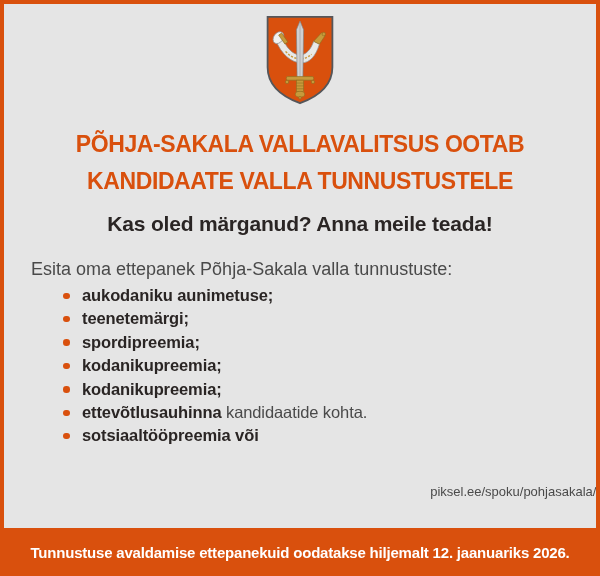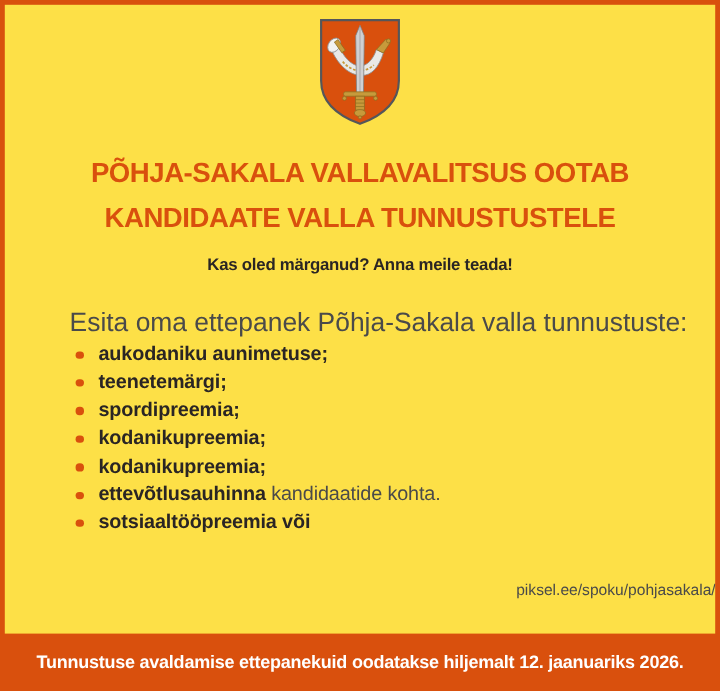--- a/index.html
+++ b/index.html
@@ -5,21 +5,21 @@
   :root {
     --accent: #D9500D;
     --dark: #2A2524;
     --body: #4A4A4A;
   }
   html, body { margin: 0; padding: 0; background: #ffffff; }
   .poster {
     position: relative;
     width: 600px;
     height: 576px;
-    background: #fde047;
+    background: #e5e5e5;
     font-family: "Liberation Sans", sans-serif;
     overflow: hidden;
   }
   .border-frame {
     position: absolute;
     inset: 0;
     border: 4px solid var(--accent);
     pointer-events: none;
     z-index: 5;
   }
@@ -46,31 +46,31 @@
     letter-spacing: -0.4px;
   }
   .subtitle {
     position: absolute;
     top: 212px;
     left: 0;
     width: 100%;
     margin: 0;
     text-align: center;
     color: var(--dark);
-    font-size: 14px;
+    font-size: 21px;
     font-weight: 700;
     letter-spacing: -0.2px;
   }
   .intro {
     position: absolute;
     top: 259px;
-    left: 58px;
+    left: 31px;
     margin: 0;
     color: var(--body);
-    font-size: 22px;
+    font-size: 18px;
     line-height: 20px;
   }
   .bullets {
     position: absolute;
     top: 284px;
     left: 47px;
     margin: 0;
     padding: 0;
     list-style: none;
   }

